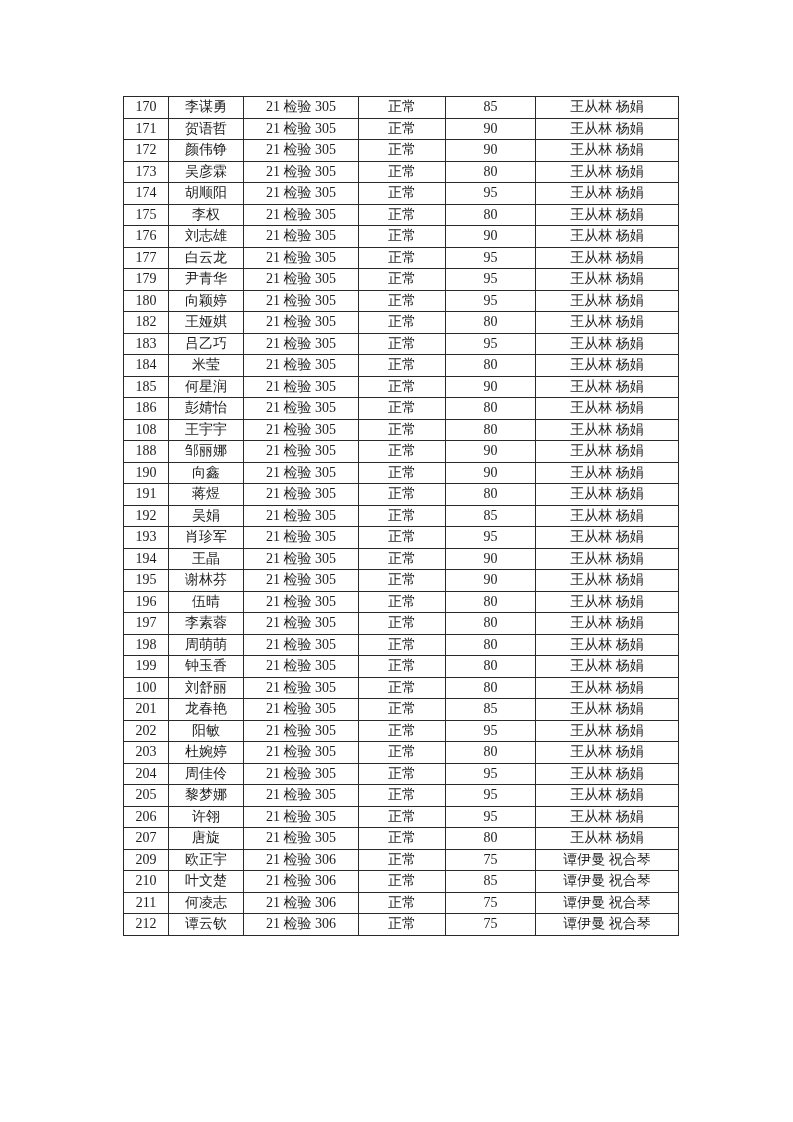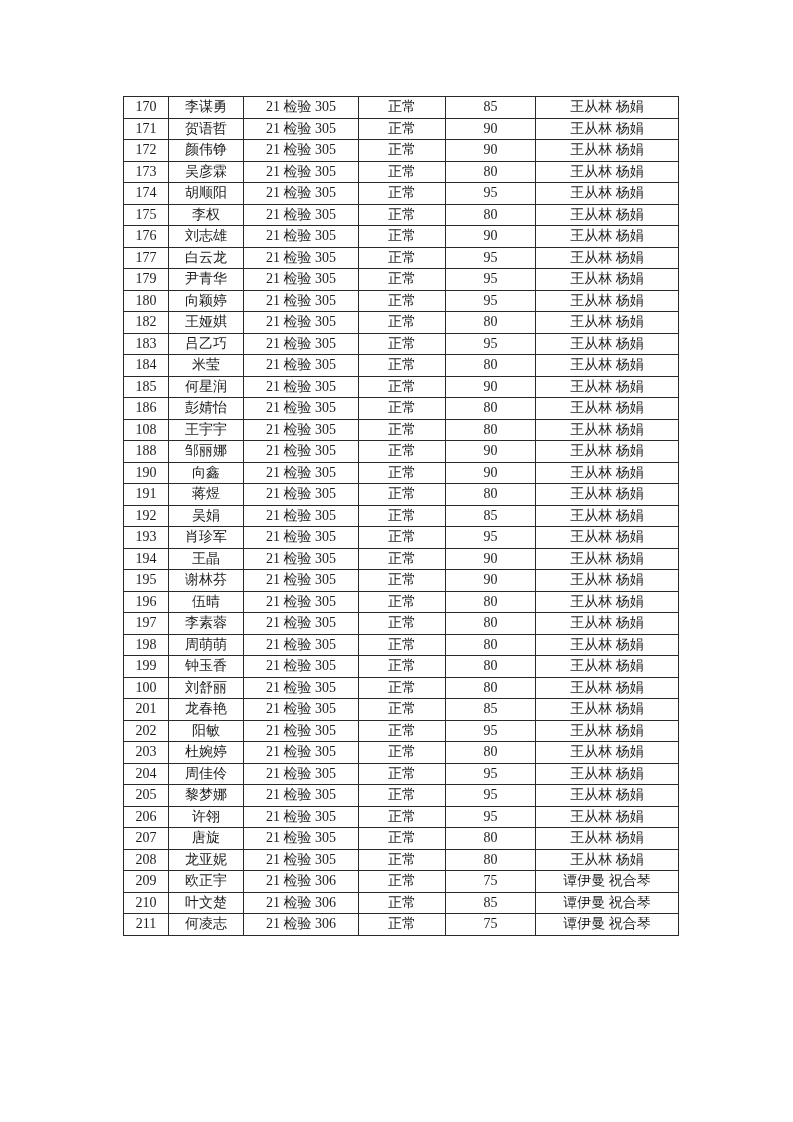--- a/index.html
+++ b/index.html
@@ -367,28 +367,20 @@
 
   <tr>
     <td>207</td>
     <td>唐旋</td>
     <td>21 检验 305</td>
     <td>正常</td>
     <td>80</td>
     <td>王从林 杨娟</td>
   </tr>
 
-  <tr>
-    <td>208</td>
-    <td>龙亚妮</td>
-    <td>21 检验 305</td>
-    <td>正常</td>
-    <td>80</td>
-    <td>王从林 杨娟</td>
-  </tr>
 
   <tr>
     <td>209</td>
     <td>欧正宇</td>
     <td>21 检验 306</td>
     <td>正常</td>
     <td>75</td>
     <td>谭伊曼 祝合琴</td>
   </tr>
 
@@ -403,15 +395,23 @@
 
   <tr>
     <td>211</td>
     <td>何凌志</td>
     <td>21 检验 306</td>
     <td>正常</td>
     <td>75</td>
     <td>谭伊曼 祝合琴</td>
   </tr>
 
+  <tr>
+    <td>212</td>
+    <td>谭云钦</td>
+    <td>21 检验 306</td>
+    <td>正常</td>
+    <td>75</td>
+    <td>谭伊曼 祝合琴</td>
+  </tr>
 </tbody>
   </table>
 </div>
 
 </body></html>

